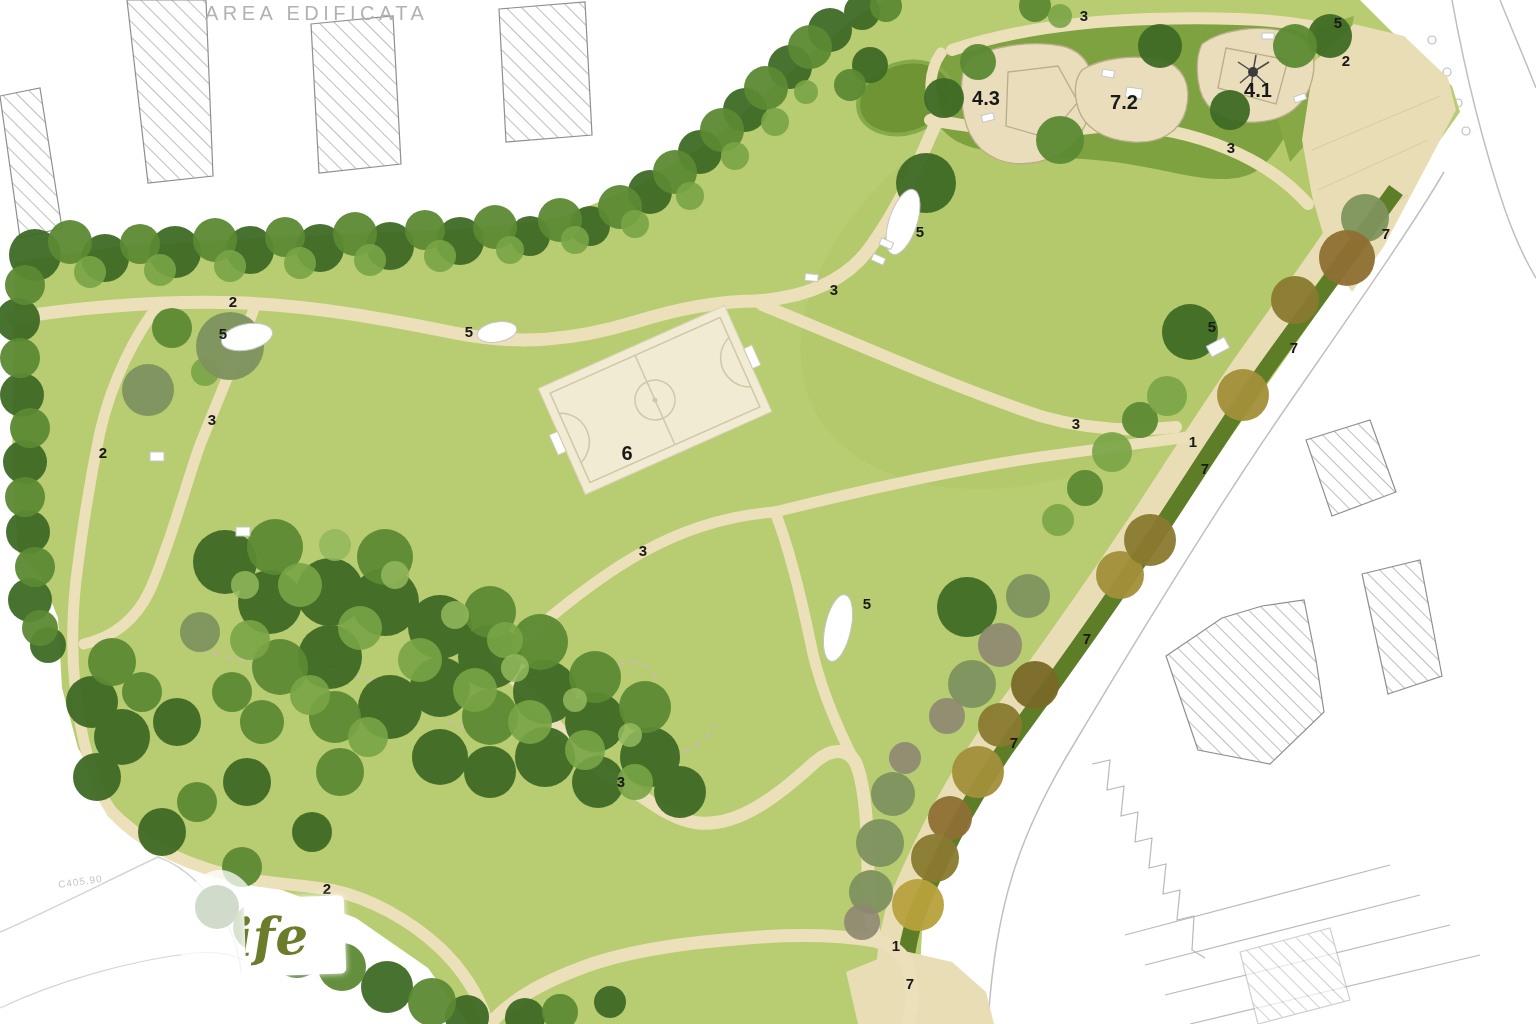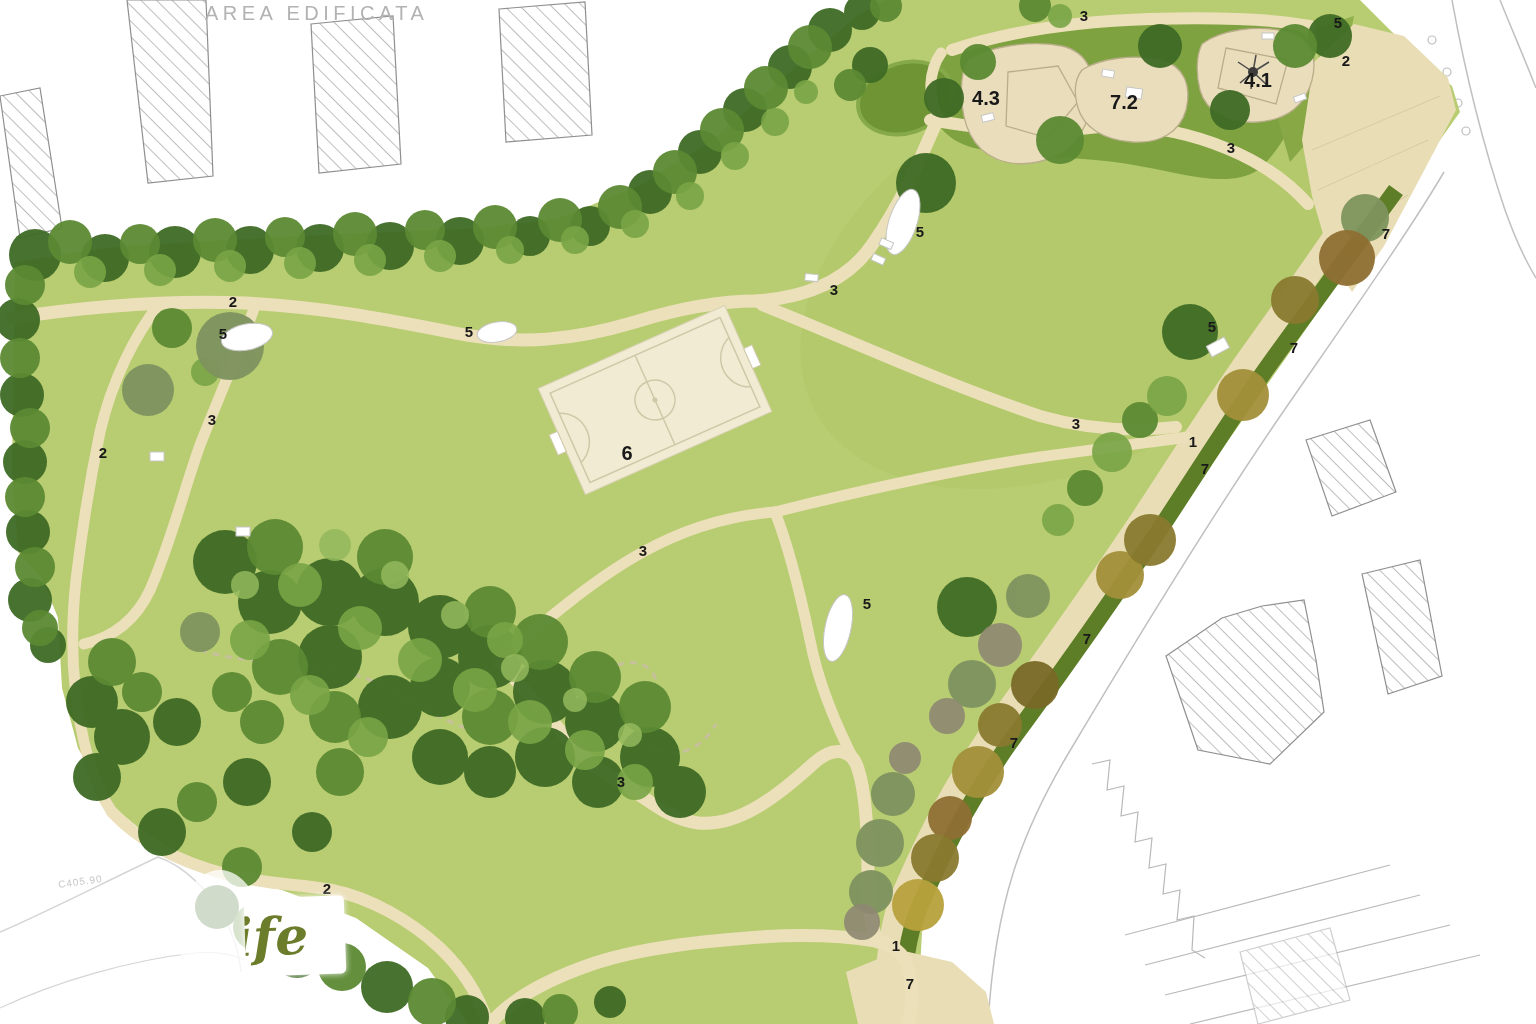--- a/index.html
+++ b/index.html
@@ -345,21 +345,21 @@
   <ellipse cx="220" cy="932" rx="42" ry="62" fill="#ffffff" opacity="0.75"></ellipse>
 </svg>
 
 <div class="area-label">AREA EDIFICATA</div>
 <div class="elevation">C405.90</div>
 
 <div class="marker-layer">
       <div class="marker" style="left: 1084px; top: 15px;">3</div>
       <div class="marker" style="left: 1338px; top: 22px;">5</div>
       <div class="marker" style="left: 1346px; top: 60px;">2</div>
-      <div class="marker lg" style="left: 1258px; top: 80px;">4.1</div>
+      <div class="marker lg" style="left: 1258px; top: 90px;">4.1</div>
       <div class="marker lg" style="left: 986px; top: 98px;">4.3</div>
       <div class="marker lg" style="left: 1124px; top: 102px;">7.2</div>
       <div class="marker" style="left: 1231px; top: 147px;">3</div>
       <div class="marker" style="left: 1386px; top: 233px;">7</div>
       <div class="marker" style="left: 920px; top: 231px;">5</div>
       <div class="marker" style="left: 834px; top: 289px;">3</div>
       <div class="marker" style="left: 233px; top: 301px;">2</div>
       <div class="marker" style="left: 223px; top: 333px;">5</div>
       <div class="marker" style="left: 469px; top: 331px;">5</div>
       <div class="marker" style="left: 1212px; top: 326px;">5</div>

